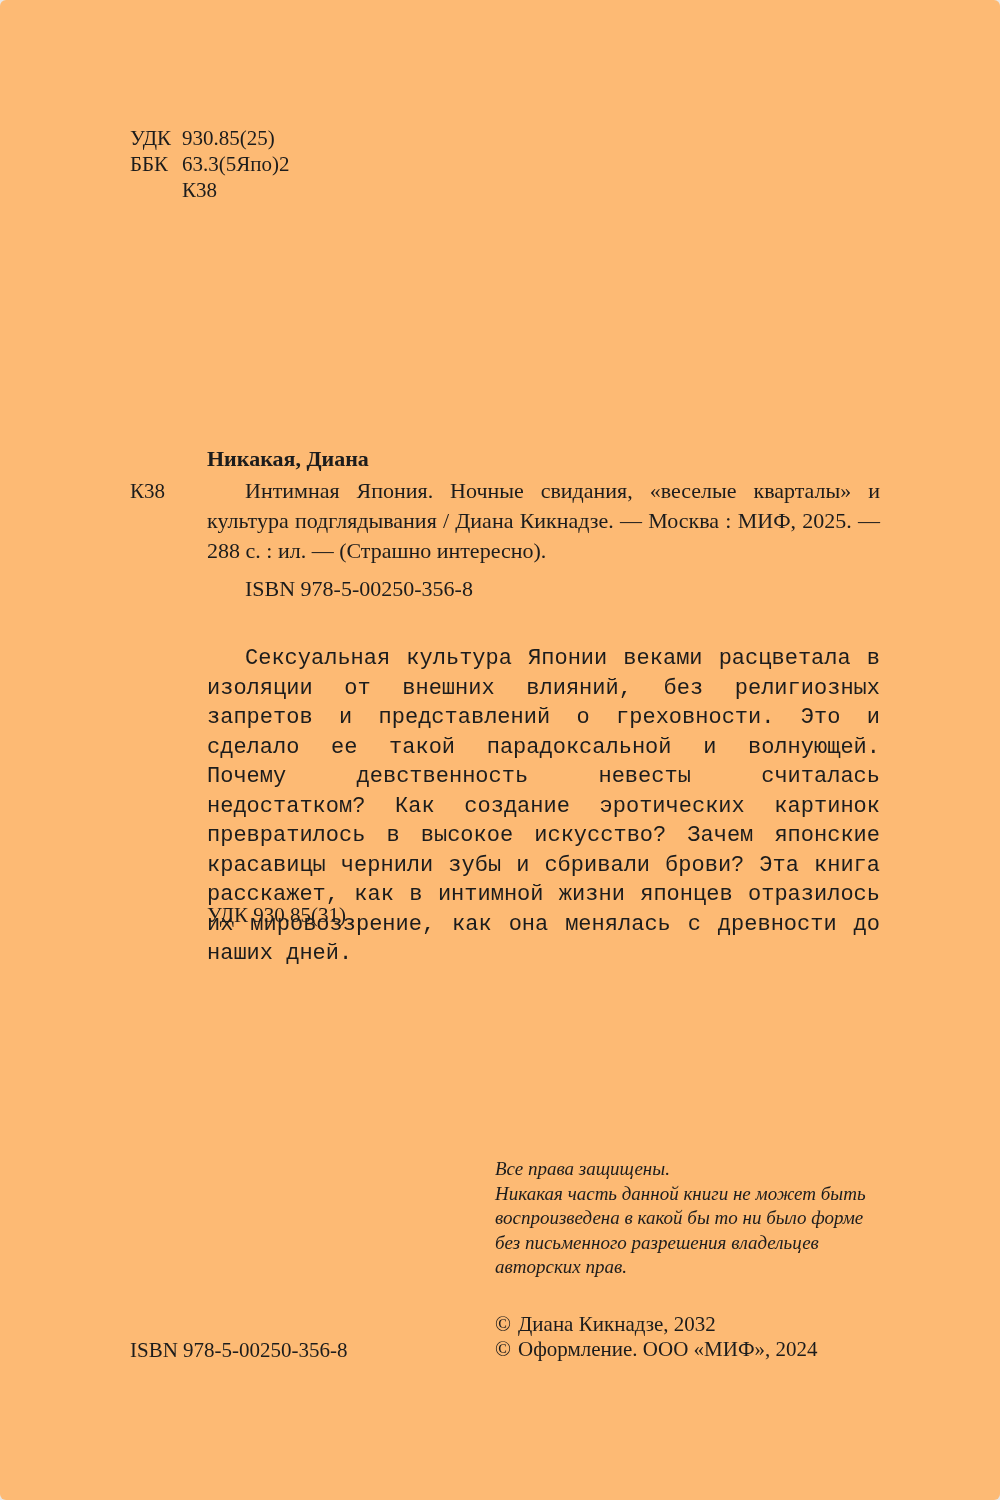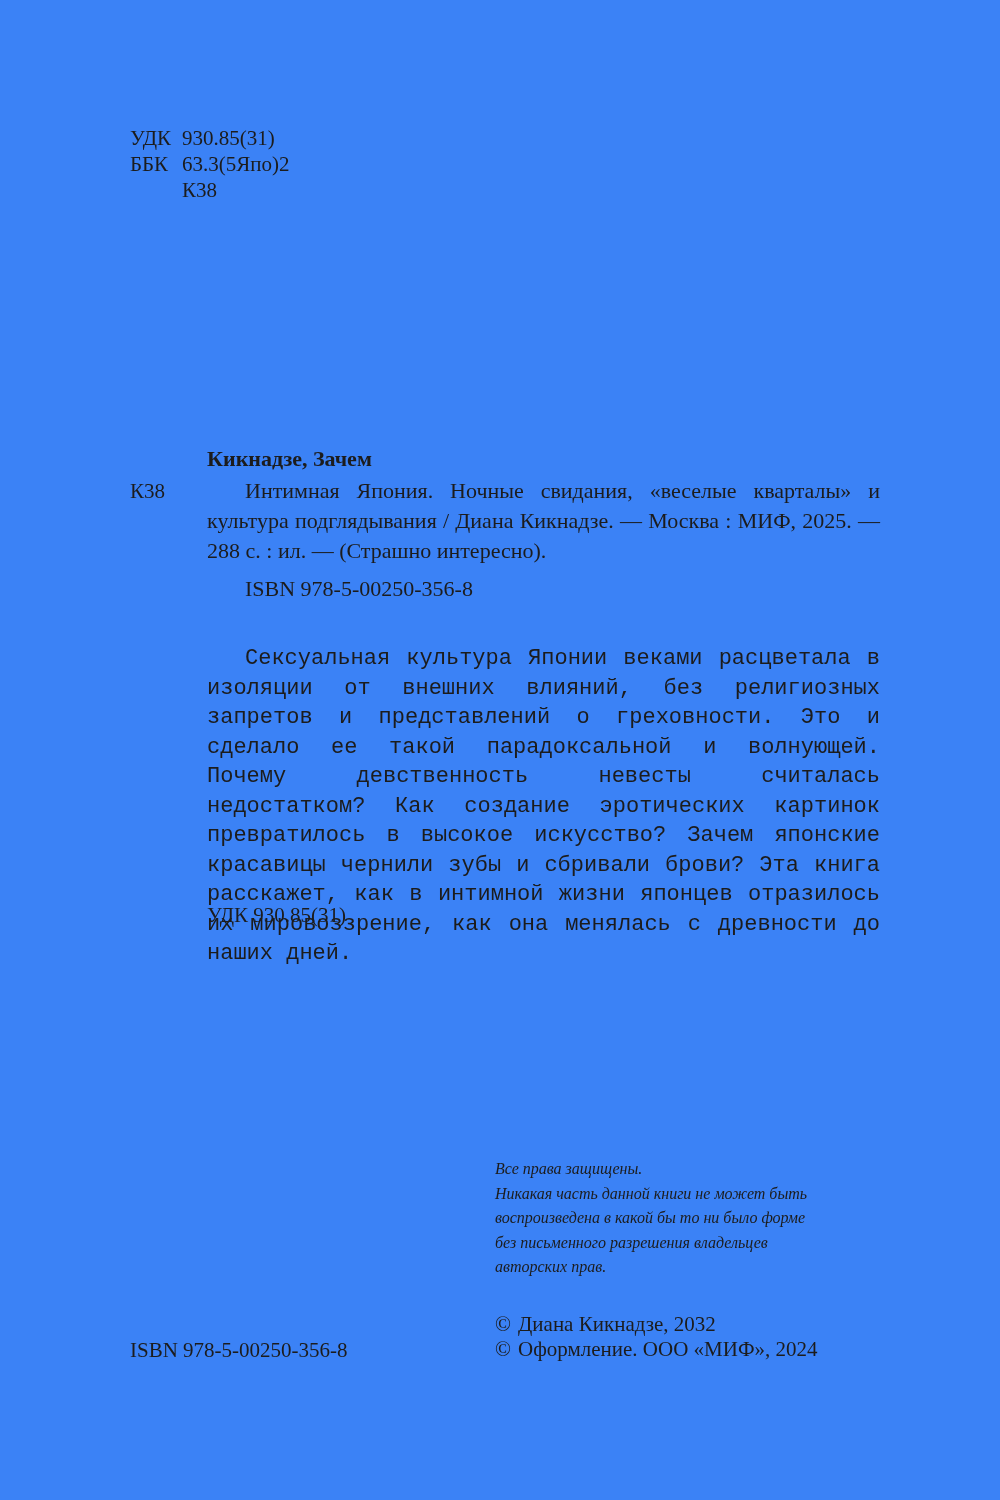--- a/index.html
+++ b/index.html
@@ -1,24 +1,25 @@
 <!DOCTYPE html>
 <html lang="ru"><head>
 <meta charset="utf-8">
 <style>
   html, body { margin: 0; padding: 0; background: #e8e8e8; }
   .page {
     position: relative;
     width: 1000px;
     height: 1500px;
     margin: 0 auto;
-    background: #3b82f6;
+    background: #fdba74;
     color: #1c1c1c;
     font-family: "Liberation Serif", "DejaVu Serif", serif;
     overflow: hidden;
+    border-radius: 6px;
   }
   .abs { position: absolute; }
 
   
   .class-block { left: 130px; top: 125px; font-size: 21px; line-height: 26px; }
   .class-row { display: flex; }
   .class-lbl { width: 52px; flex: 0 0 52px; }
   .class-val { white-space: nowrap; }
 
   
@@ -37,50 +38,50 @@
   }
   .udk-footer {
     left: 207px; top: 903px; width: 673px;
     font-size: 21px; line-height: 25px;
     text-align: left;
   }
 
   
   .rights-block {
     left: 495px; top: 1157px; width: 410px;
-    font-size: 16px; line-height: 24.5px;
+    font-size: 19px; line-height: 24.5px;
     font-style: italic;
     white-space: pre-line;
   }
   .copyright-block { left: 495px; top: 1312px; font-size: 21px; line-height: 24.5px; }
   .copyright-row { display: flex; white-space: nowrap; }
   .copyright-sym { width: 23px; flex: 0 0 23px; }
   .isbn-bottom { left: 130px; top: 1338px; font-size: 21px; white-space: nowrap; }
 </style>
 </head>
 <body>
 
 <div class="page">
 
   <div class="abs class-block">
     <div class="class-row">
       <span class="class-lbl">УДК</span>
-      <span class="class-val">930.85(31)</span>
+      <span class="class-val">930.85(25)</span>
     </div>
     <div class="class-row">
       <span class="class-lbl">ББК</span>
       <span class="class-val">63.3(5Япо)2</span>
     </div>
     <div class="class-row">
       <span class="class-lbl"></span>
       <span class="class-val">К38</span>
     </div>
   </div>
 
-  <div class="abs author-heading">Кикнадзе, Зачем</div>
+  <div class="abs author-heading">Никакая, Диана</div>
 
   <div class="abs entry-block">
     <span class="author-sign-hang">К38</span>
     <span>Интимная  Япония. Ночные свидания, «веселые кварталы» и культура подглядывания / Диана Кикнадзе. — Москва : МИФ, 2025. — 288 с. : ил. — (Страшно интересно).</span>
   </div>
 
   <div class="abs isbn-line">ISBN 978-5-00250-356-8</div>
 
   <div class="abs annotation-block">Сексуальная культура Японии веками расцветала в изоляции от внешних влияний, без религиозных запретов и представлений о греховности. Это и сделало ее такой парадоксальной и волну­ющей. Почему девственность невесты считалась недостатком? Как создание эротических картинок превратилось в высокое искусство? Зачем японские красавицы чернили зубы и сбрива­ли брови? Эта книга расскажет, как в интимной жизни японцев отразилось их мировоззрение, как она менялась с древности до наших дней.</div>
 

